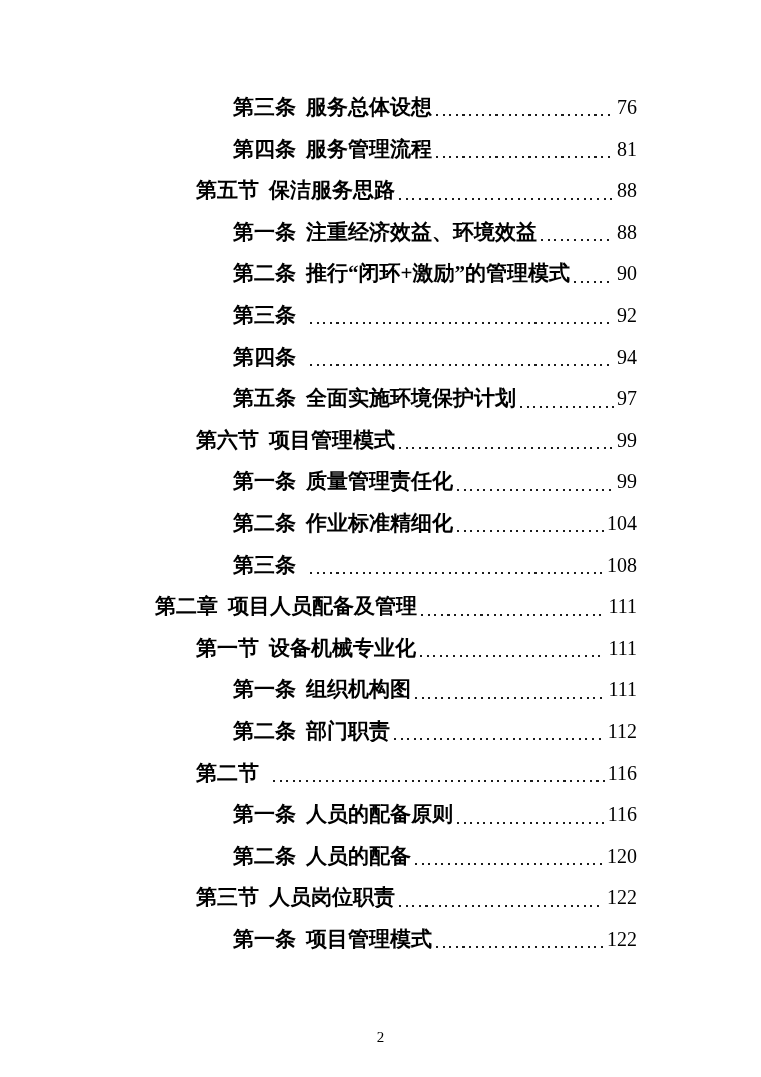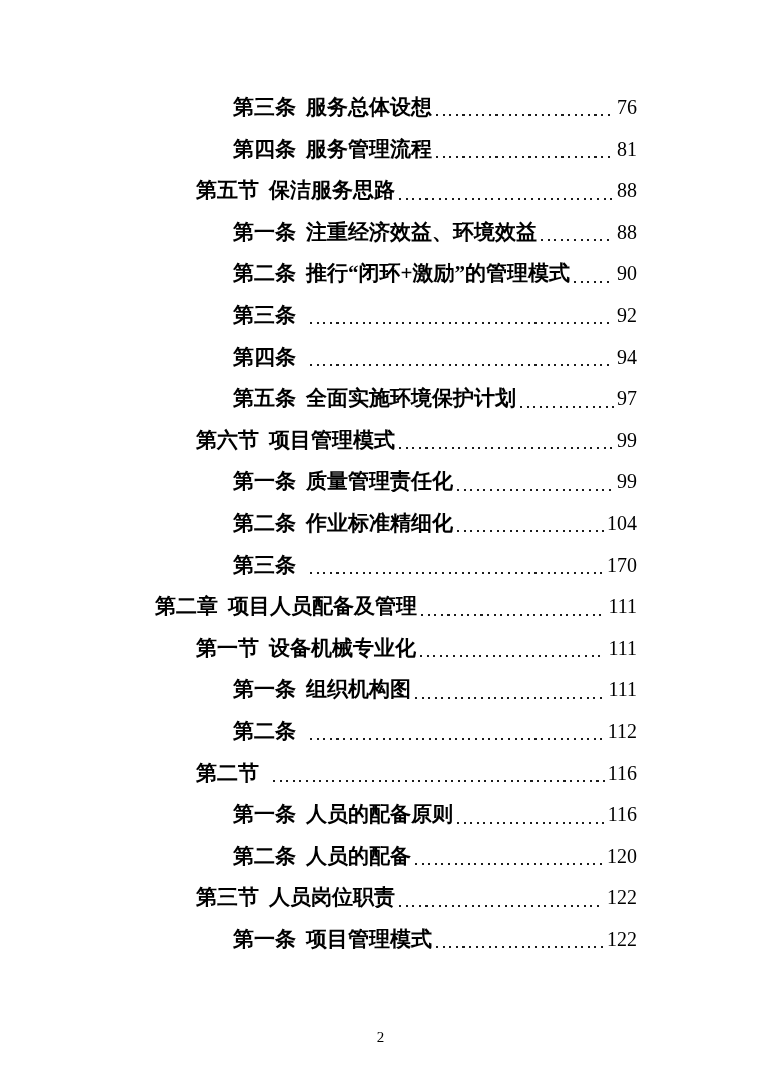--- a/index.html
+++ b/index.html
@@ -148,21 +148,21 @@
   <div class="toc-row level-3">
     <span class="toc-num">第二条</span>
     <span class="toc-title">作业标准精细化</span>
     <span class="toc-leader"></span>
     <span class="toc-page">104</span>
   </div>
 
   <div class="toc-row level-3">
     <span class="toc-num">第三条</span>
     <span class="toc-leader"></span>
-    <span class="toc-page">170</span>
+    <span class="toc-page">108</span>
   </div>
 
   <div class="toc-row level-1">
     <span class="toc-num">第二章</span>
     <span class="toc-title">项目人员配备及管理</span>
     <span class="toc-leader"></span>
     <span class="toc-page">111</span>
   </div>
 
   <div class="toc-row level-2">
@@ -174,20 +174,21 @@
 
   <div class="toc-row level-3">
     <span class="toc-num">第一条</span>
     <span class="toc-title">组织机构图</span>
     <span class="toc-leader"></span>
     <span class="toc-page">111</span>
   </div>
 
   <div class="toc-row level-3">
     <span class="toc-num">第二条</span>
+    <span class="toc-title">部门职责</span>
     <span class="toc-leader"></span>
     <span class="toc-page">112</span>
   </div>
 
   <div class="toc-row level-2">
     <span class="toc-num">第二节</span>
     <span class="toc-leader"></span>
     <span class="toc-page">116</span>
   </div>
 

